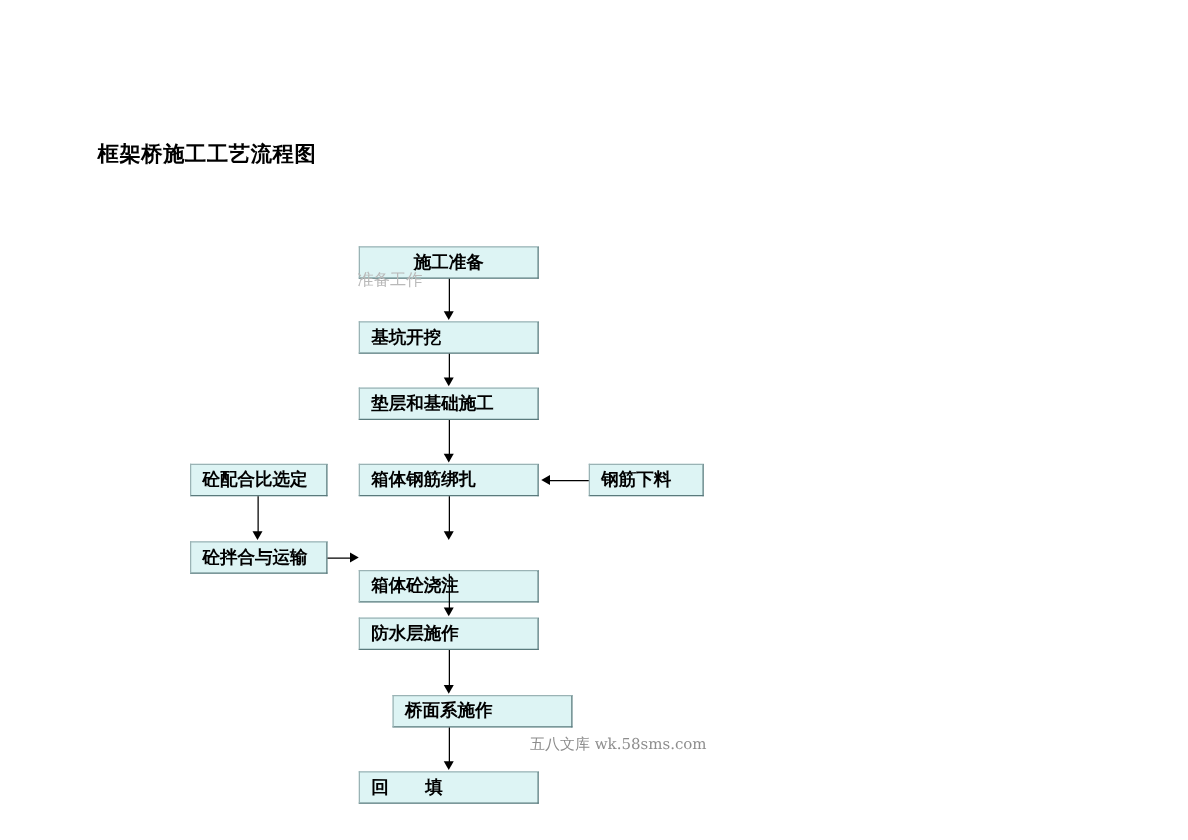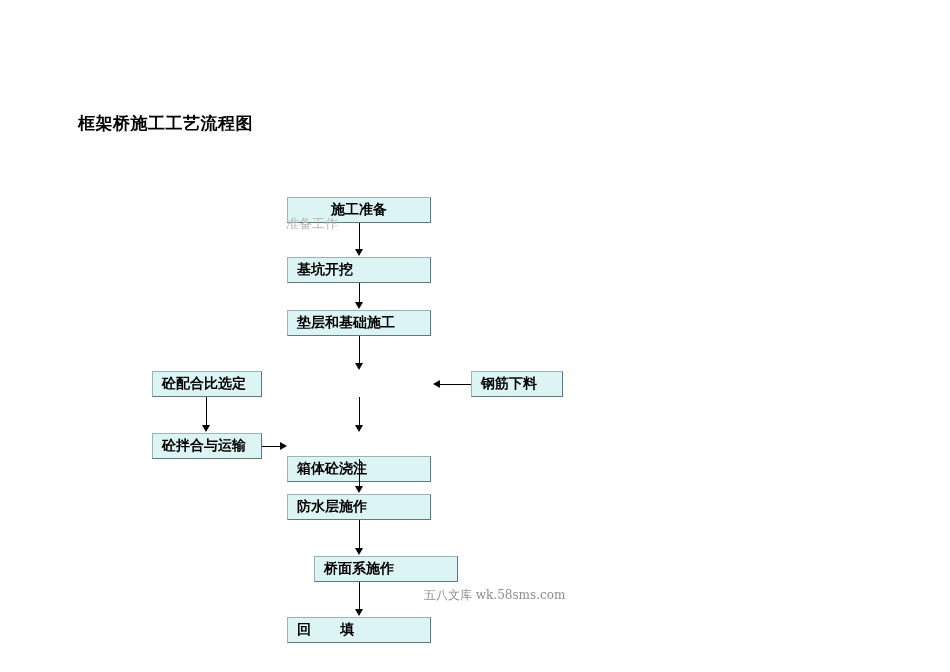--- a/index.html
+++ b/index.html
@@ -132,20 +132,23 @@
   <div class="ghost-label">准备工作</div>
 
   <div class="node left-text" style="left:287px; top:257px; width:144px;">
     <span>基坑开挖</span>
   </div>
 
   <div class="node left-text" style="left:287px; top:310px; width:144px;">
     <span>垫层和基础施工</span>
   </div>
 
+  <div class="node left-text" style="left:287px; top:371px; width:144px;">
+    <span>箱体钢筋绑扎</span>
+  </div>
 
   <div class="node left-text" style="left:287px; top:456px; width:144px;">
     <span>箱体砼浇注</span>
   </div>
 
   <div class="node left-text" style="left:287px; top:494px; width:144px;">
     <span>防水层施作</span>
   </div>
 
   <div class="node left-text" style="left:287px; top:556px; width:144px;margin-left:27px;">

